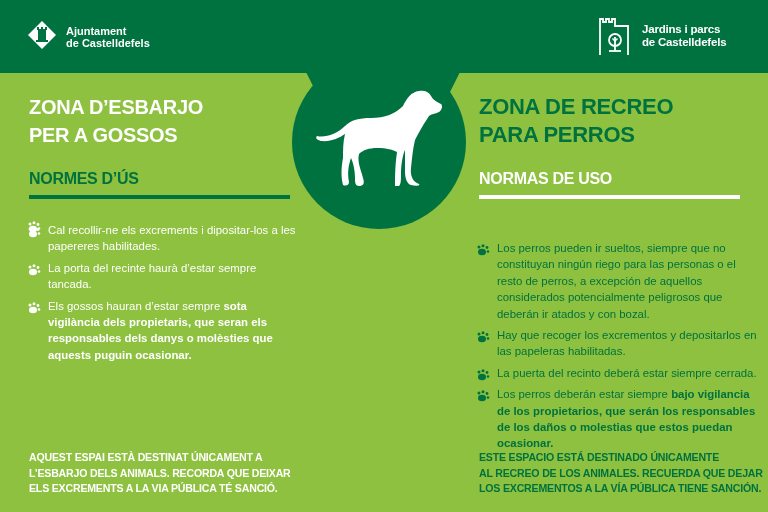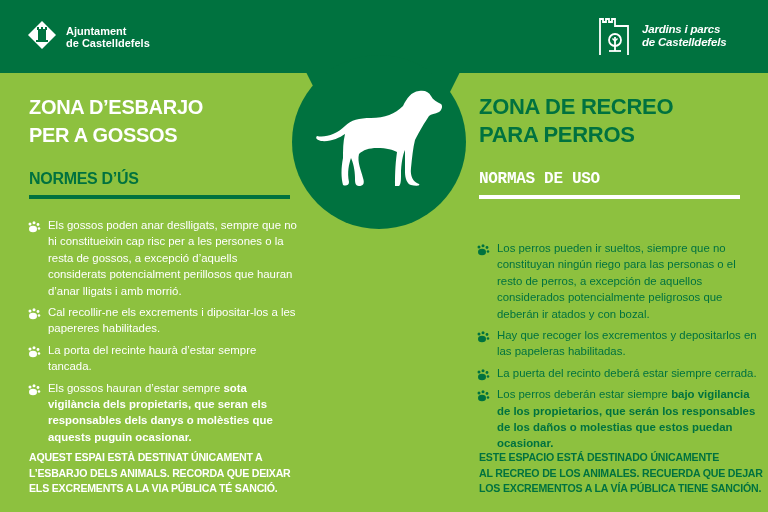--- a/index.html
+++ b/index.html
@@ -3,26 +3,26 @@
 <meta charset="utf-8">
 <style>
   html, body { margin: 0; padding: 0; }
   body { width: 768px; height: 512px; overflow: hidden; background: #8dc13f; font-family: "Liberation Sans", sans-serif; position: relative; }
   .header { position: absolute; left: 0; top: 0; width: 768px; height: 73px; background: #00723f; }
   .notch { position: absolute; left: 0; top: 72px; width: 768px; height: 60px; }
   .circle { position: absolute; left: 292px; top: 55px; width: 174px; height: 174px; border-radius: 50%; background: #00723f; }
   .logo-left { position: absolute; left: 28px; top: 21px; display: flex; align-items: flex-end; }
   .logo-left .diamond { width: 28px; height: 28px; position: relative; margin-right: 10px; }
   .logo-left .txt { color: #fff; font-weight: bold; font-size: 11px; line-height: 12px; }
-  .logo-right { position: absolute; left: 598px; top: 16px; display: flex; align-items: center; font-style: italic; }
+  .logo-right { position: absolute; left: 598px; top: 16px; display: flex; align-items: center; }
   .logo-right .txt { color: #fff; font-weight: bold; font-size: 11.5px; line-height: 13px; margin-left: 12px; letter-spacing: -0.2px; }
   .title-left { position: absolute; left: 29px; top: 93px; color: #fff; font-weight: bold; font-size: 20px; line-height: 28px; letter-spacing: -0.3px; }
   .title-right { position: absolute; left: 479px; top: 93px; color: #00723f; font-weight: bold; font-size: 22px; line-height: 28px; letter-spacing: -0.3px; }
   .sub-left { position: absolute; left: 29px; top: 170px; color: #00723f; font-weight: bold; font-size: 16px; letter-spacing: -0.3px; }
-  .sub-right { position: absolute; left: 479px; top: 170px; color: #fff; font-weight: bold; font-size: 16px; letter-spacing: -0.3px; font-family: Liberation Mono, monospace; }
+  .sub-right { position: absolute; left: 479px; top: 170px; color: #fff; font-weight: bold; font-size: 16px; letter-spacing: -0.3px; }
   .rule-left { position: absolute; left: 29px; top: 195px; width: 261px; height: 4px; background: #00723f; }
   .rule-right { position: absolute; left: 479px; top: 195px; width: 261px; height: 4px; background: #fff; }
   .list { position: absolute; list-style: none; margin: 0; padding: 0; font-size: 11.4px; line-height: 16.4px; }
   .list-left { left: 28px; top: 217px; width: 270px; color: #fff; }
   .list-right { left: 477px; top: 217px; width: 282px; color: #00723f; margin-top: 23px; }
   .list li { position: relative; padding-left: 20px; margin-bottom: 5px; }
   .list li .paw { position: absolute; left: 0; top: 4px; width: 14px; height: 12px; }
   .list b { font-weight: bold; }
   .foot-left { position: absolute; left: 29px; top: 450px; color: #fff; font-weight: bold; font-size: 10.6px; line-height: 15.5px; letter-spacing: -0.2px; }
   .foot-right { position: absolute; left: 479px; top: 450px; color: #00723f; font-weight: bold; font-size: 10.6px; line-height: 15.5px; letter-spacing: -0.2px; }
@@ -80,21 +80,20 @@
 
 <ul class="list list-left">
   <li>
     <svg class="paw" viewBox="0 0 14 12">
         <ellipse cx="5" cy="8" rx="4" ry="3.2" fill="#fff"></ellipse>
         <circle cx="2" cy="3" r="1.5" fill="#fff"></circle>
         <circle cx="6" cy="1.8" r="1.5" fill="#fff"></circle>
         <circle cx="10" cy="3.5" r="1.4" fill="#fff"></circle>
         <circle cx="11" cy="7.5" r="1.3" fill="#fff"></circle>
       </svg>
-    <span>Els gossos poden anar deslligats, sempre que no hi constitueixin cap risc per a les persones o la resta de gossos, a excepció d’aquells considerats potencialment perillosos que hauran d’anar lligats i amb morrió.</span>
   </li>
   <li>
     <svg class="paw" viewBox="0 0 14 12">
         <ellipse cx="5" cy="8" rx="4" ry="3.2" fill="#fff"></ellipse>
         <circle cx="2" cy="3" r="1.5" fill="#fff"></circle>
         <circle cx="6" cy="1.8" r="1.5" fill="#fff"></circle>
         <circle cx="10" cy="3.5" r="1.4" fill="#fff"></circle>
         <circle cx="11" cy="7.5" r="1.3" fill="#fff"></circle>
       </svg>
     <span>Cal recollir-ne els excrements i dipositar-los a les papereres habilitades.</span>

